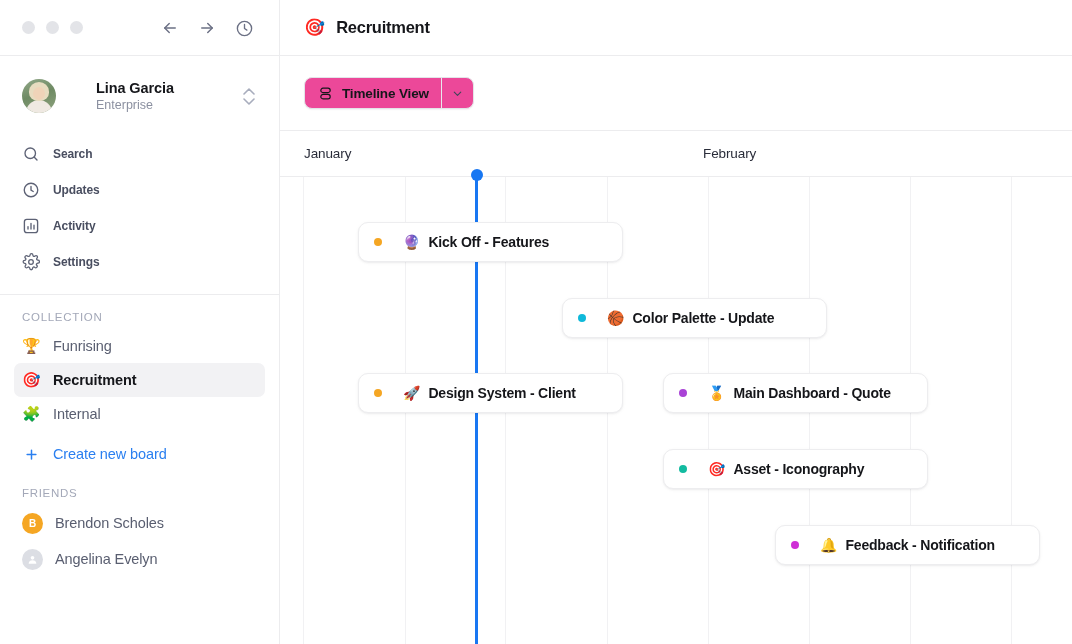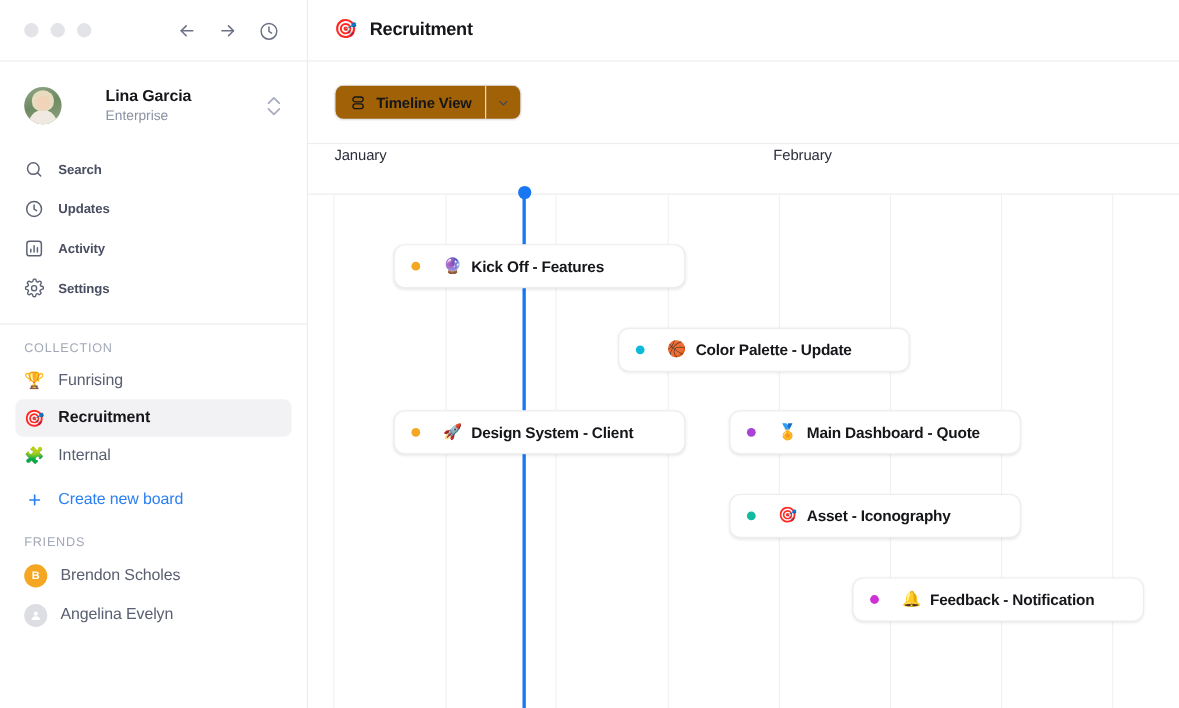--- a/index.html
+++ b/index.html
@@ -134,38 +134,38 @@
     height:56px; flex:0 0 56px; display:flex; align-items:center;
     padding:0 24px; gap:11px; border-bottom:1px solid #ececee;
   }
   .main-head .emo { font-size:17px; font-family:"DejaVu Sans", sans-serif; line-height:1; }
   .main-head .ttl { font-size:16.5px; font-weight:700; color:#15161a; letter-spacing:-0.25px; }
 
   .toolbar { height:75px; flex:0 0 75px; display:flex; align-items:center;
              padding:0 24px; border-bottom:1px solid #ececee; }
   .viewbtn {
     height:32px; display:flex; align-items:stretch;
-    border:1px solid #e3e4e8; border-radius:8px; background:#a16207;
+    border:1px solid #e3e4e8; border-radius:8px; background:#ec4899;
     box-shadow:0 1px 1.5px rgba(16,18,30,.05); overflow:hidden; cursor:pointer;
   }
   .viewbtn .lside {
     display:flex; align-items:center; gap:9px; padding:0 12px 0 13px;
   }
   .viewbtn .vi { width:15px; height:15px; color:#15161a; }
   .viewbtn .vtxt { font-size:13.5px; font-weight:700; color:#15161a; letter-spacing:-0.15px; }
   .viewbtn .divider { width:1px; background:#e8e9ed; }
   .viewbtn .rside { display:flex; align-items:center; justify-content:center; width:31px; color:#41465a; }
 
   
   .tl { flex:1 1 auto; position:relative; overflow:hidden; }
   .tl-months {
     height:46px; position:relative; border-bottom:1px solid #ececee;
   }
   .tl-months .m {
-    position:absolute; top:2px; font-size:13.5px; color:#2a2d3a; letter-spacing:-0.1px;
+    position:absolute; top:15px; font-size:13.5px; color:#2a2d3a; letter-spacing:-0.1px;
   }
   .tl-body { position:absolute; top:46px; left:0; right:0; bottom:0; }
   .gline { position:absolute; top:0; bottom:0; width:1px; background:#f1f1f3; }
 
   .marker { position:absolute; top:0; bottom:0; width:3px; background:#1877f2; }
   .marker .knob {
     position:absolute; top:-8px; left:50%; transform:translateX(-50%);
     width:12px; height:12px; border-radius:50%; background:#1877f2;
   }
 

